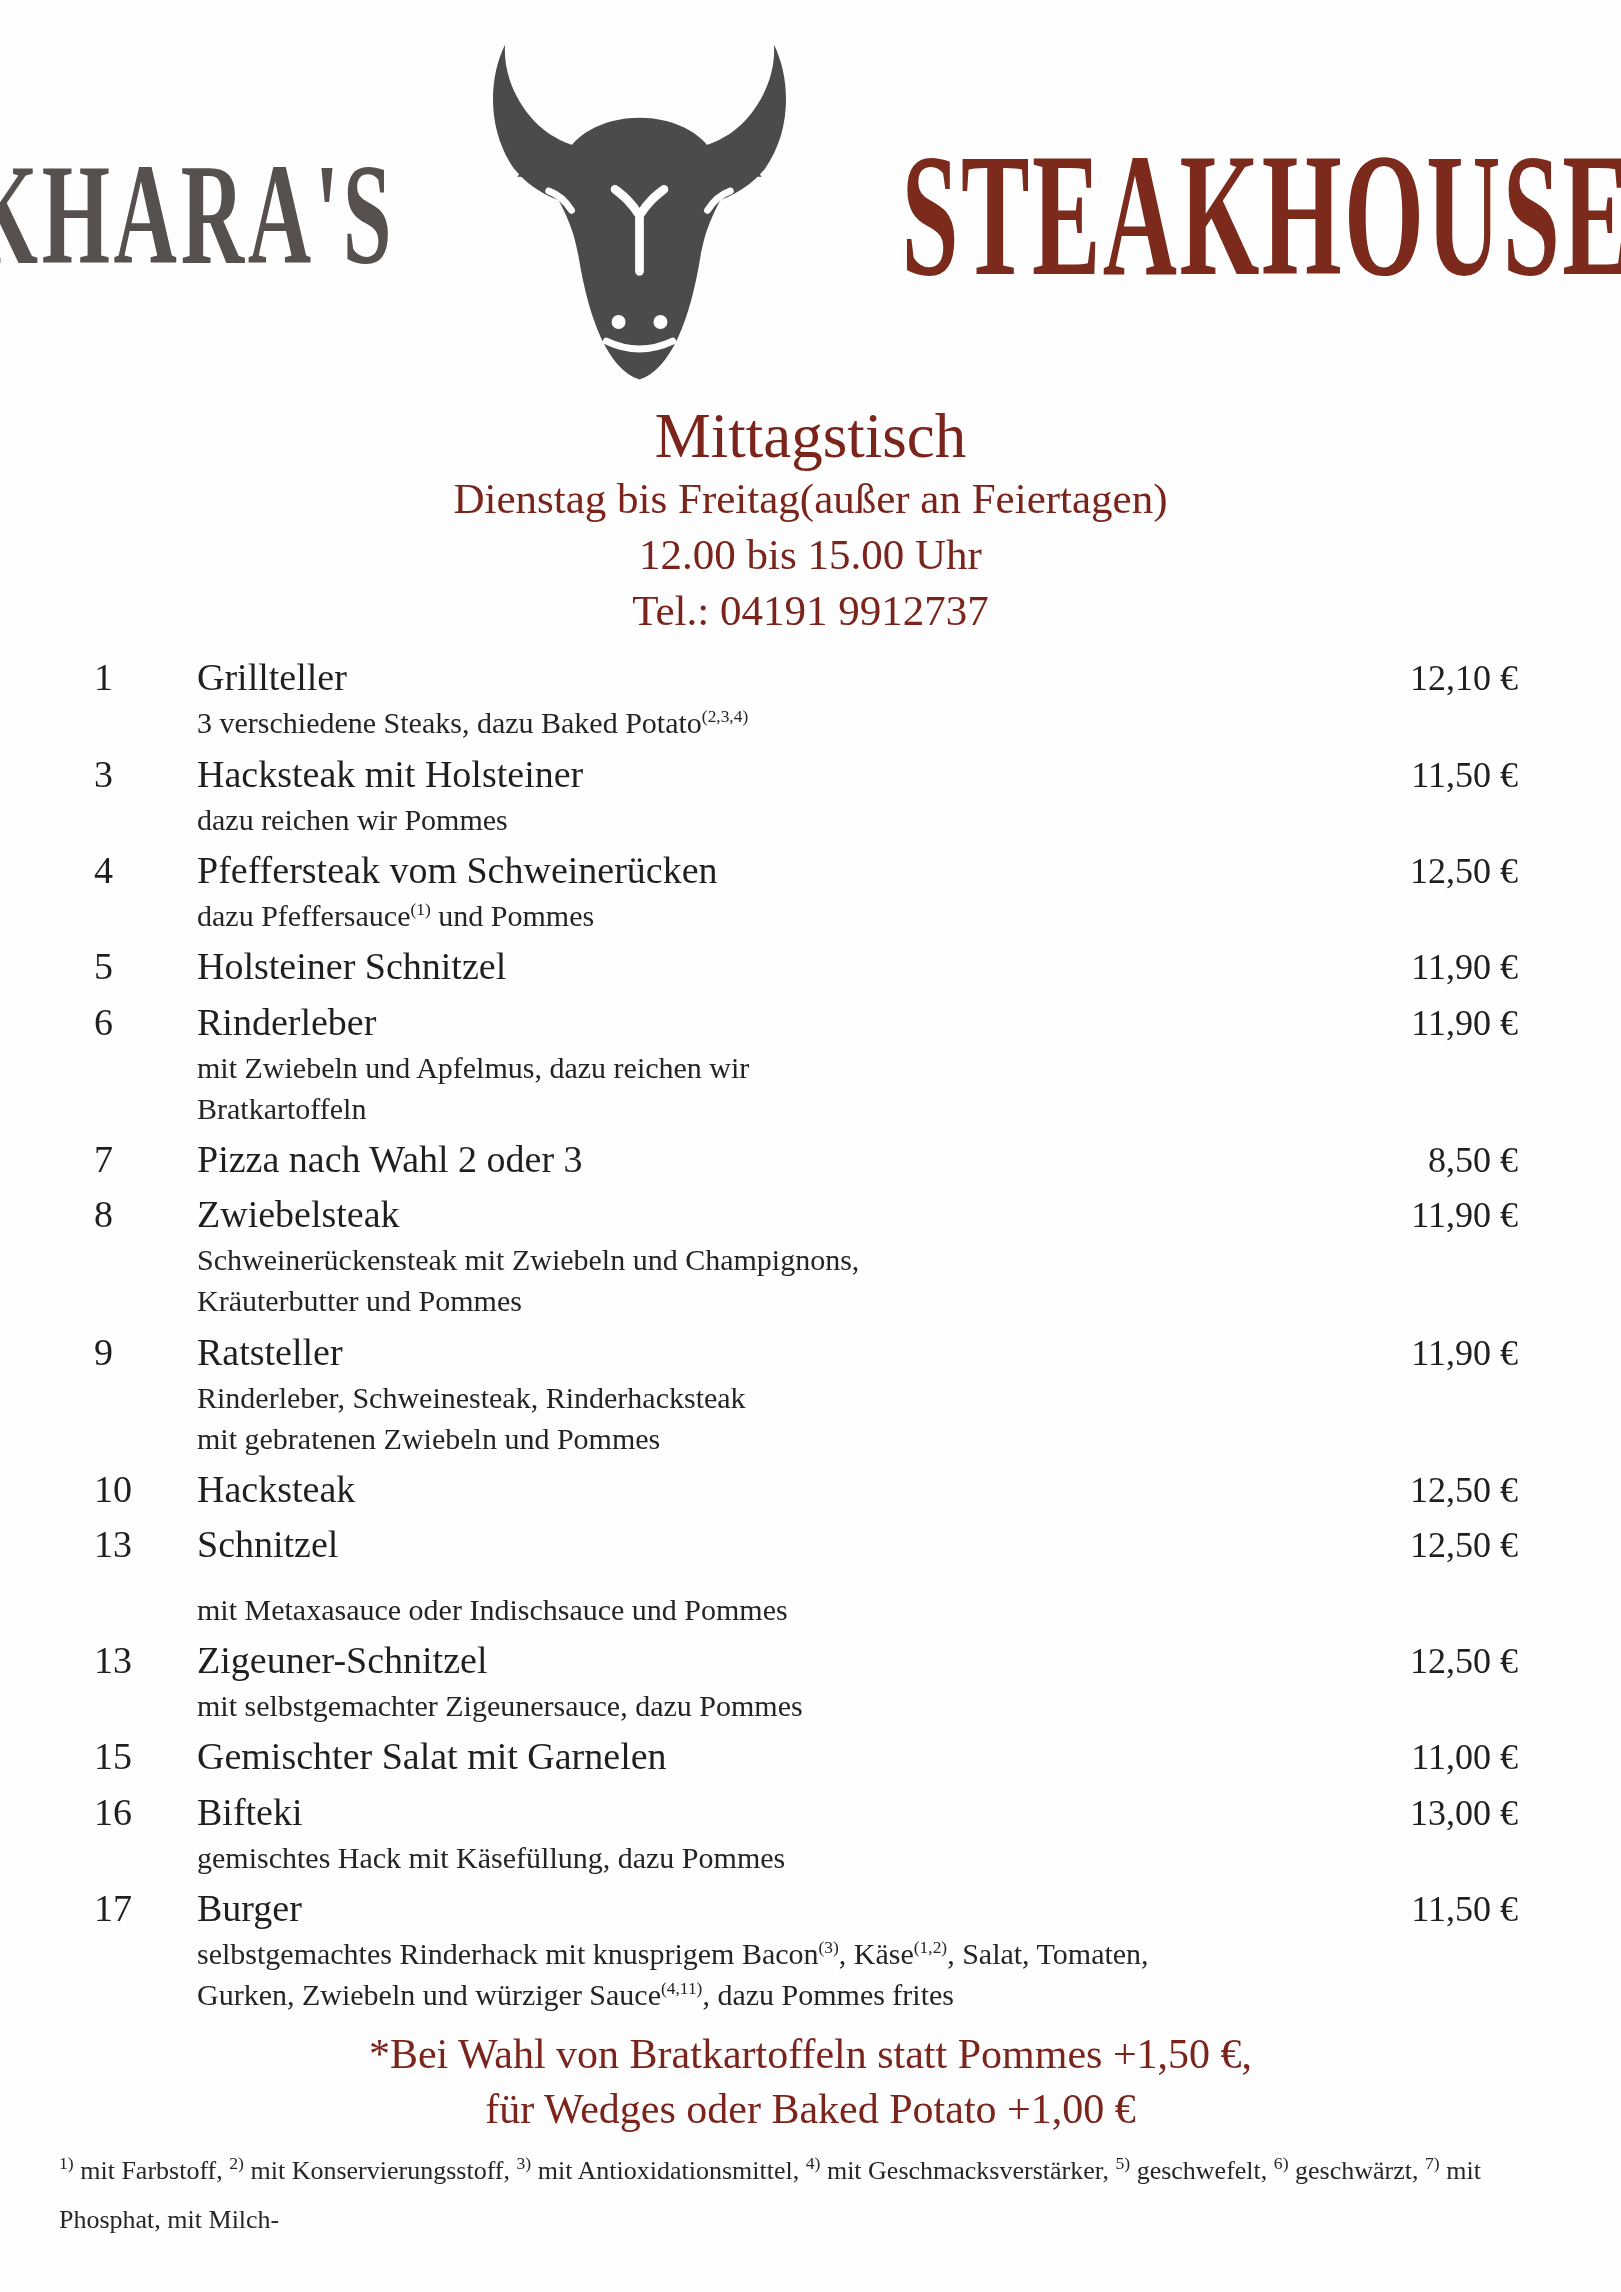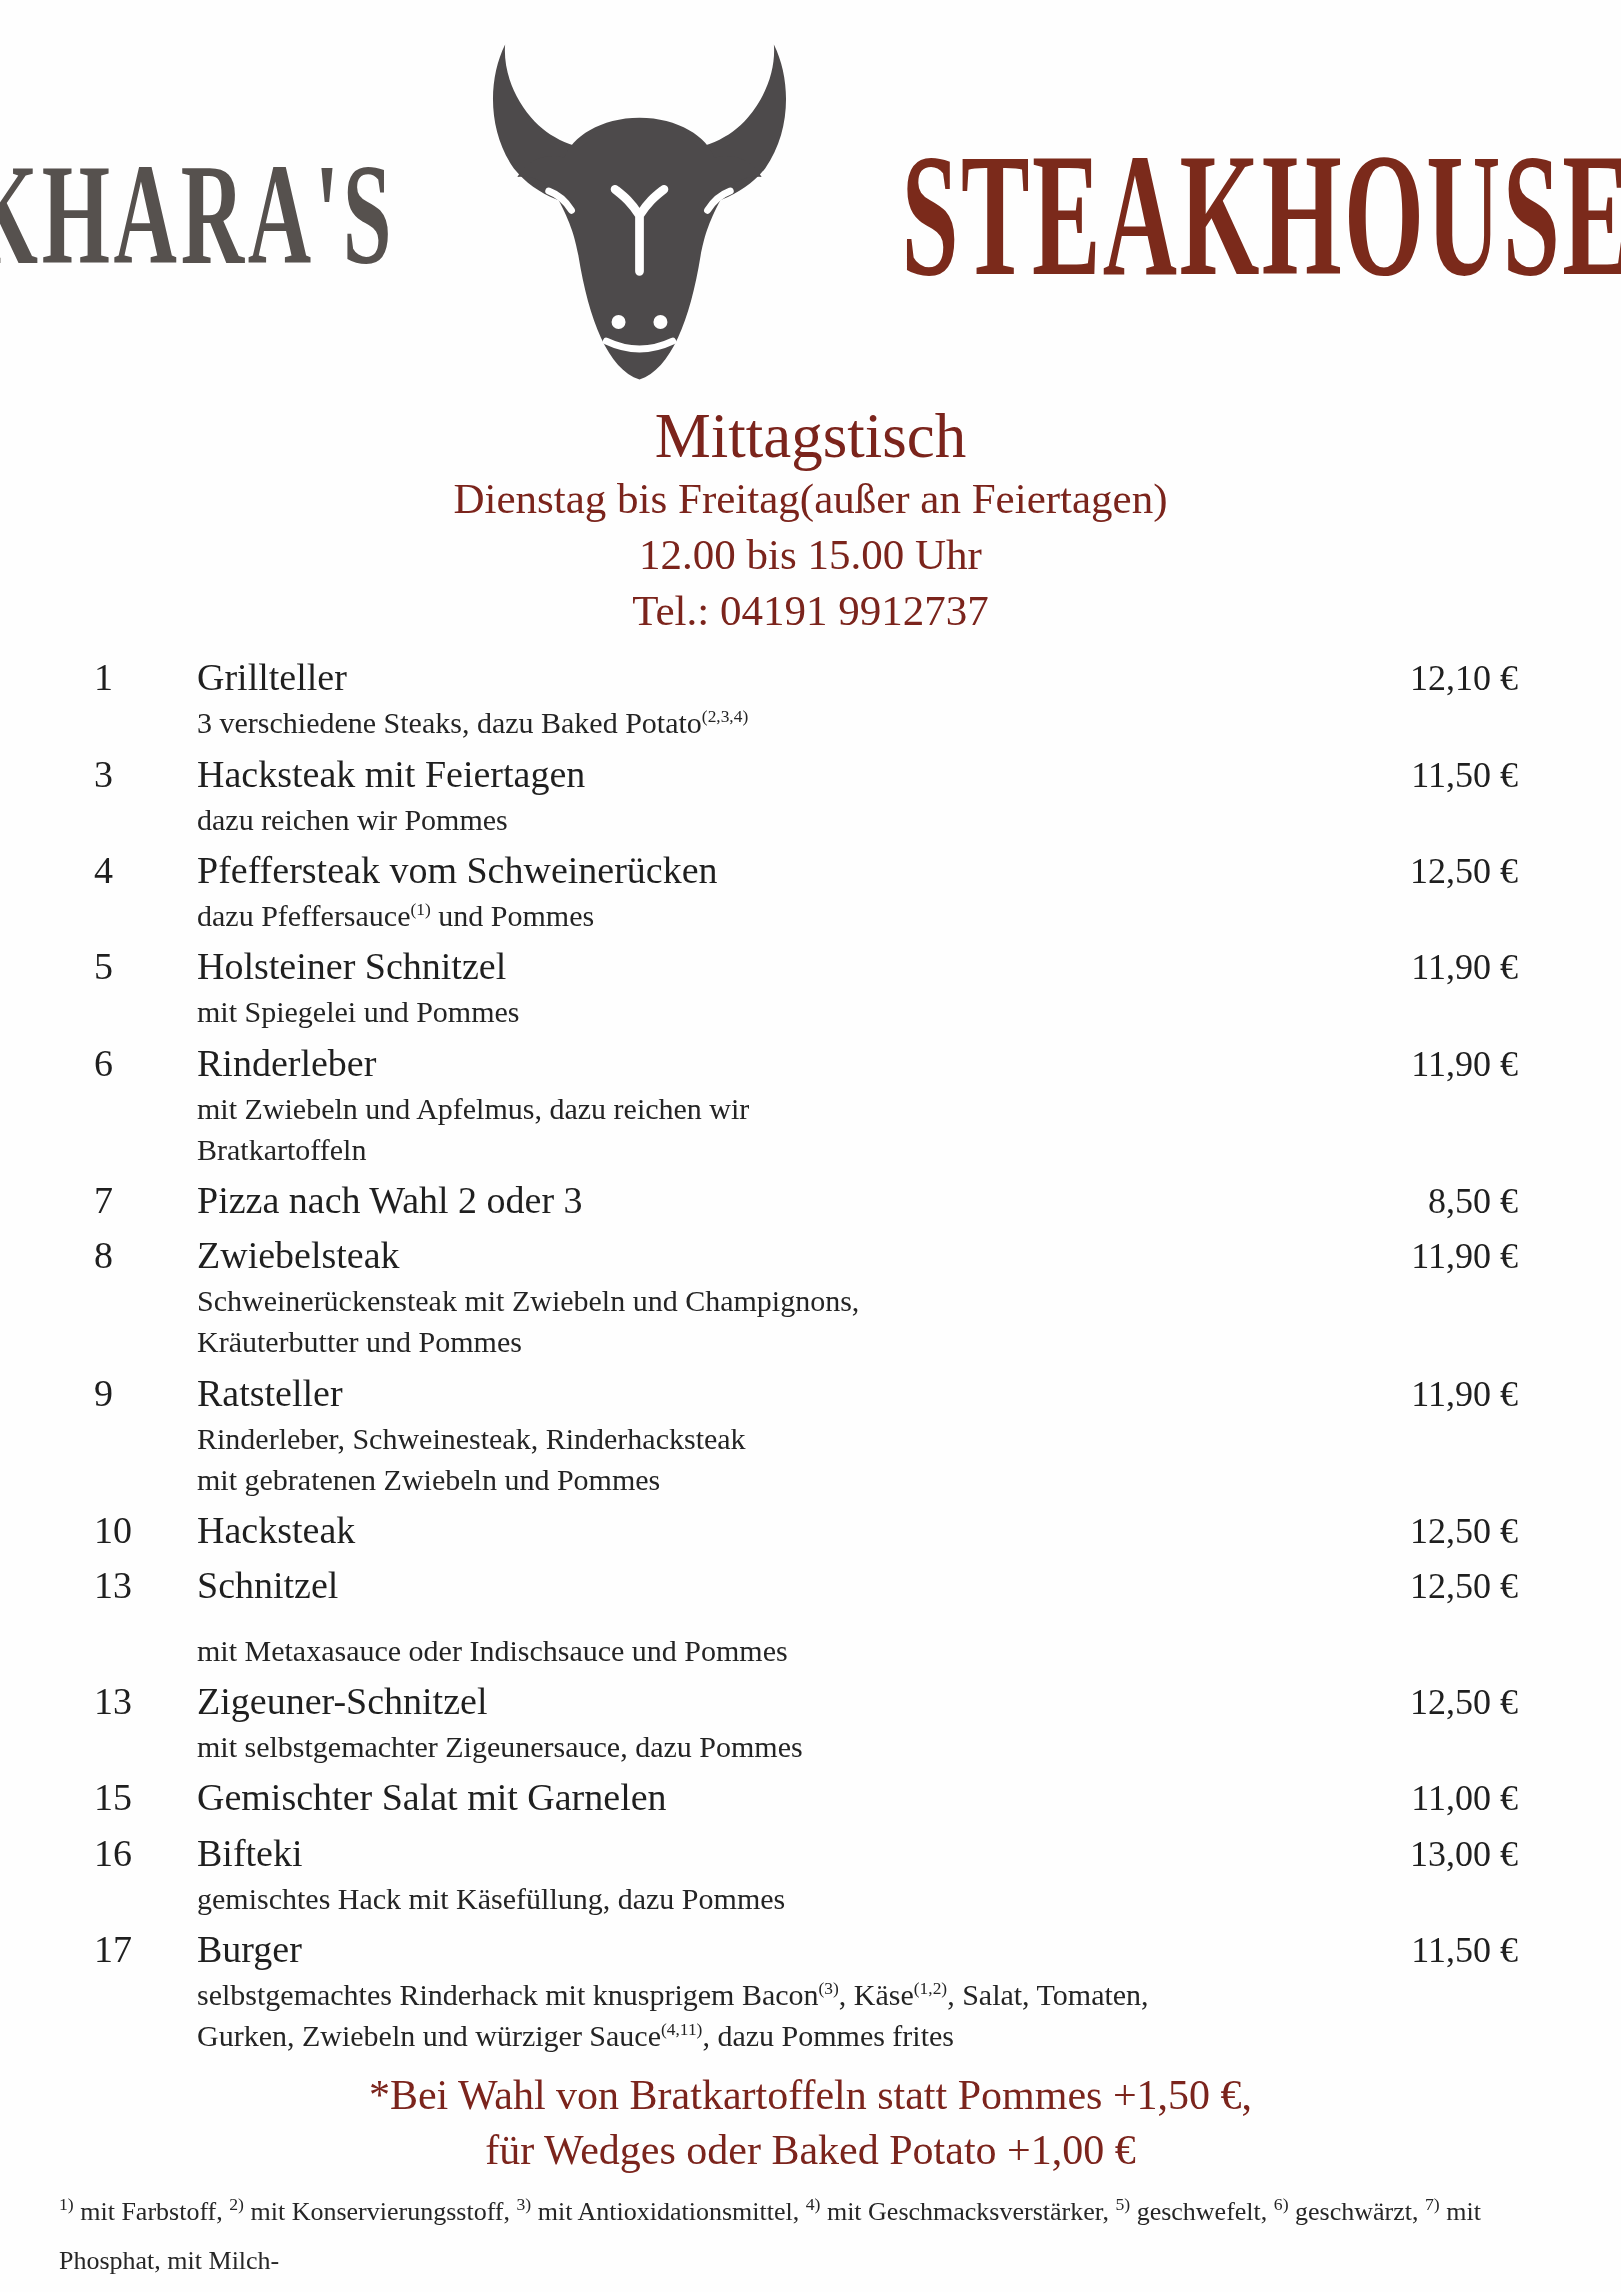--- a/index.html
+++ b/index.html
@@ -119,40 +119,39 @@
         <div class="row">
           <span class="num">1</span>
           <span class="title">Grillteller</span>
           <span class="price">12,10 €</span>
         </div>
         <div class="desc">3 verschiedene Steaks, dazu Baked Potato<sup>(2,3,4)</sup></div>
       </div>
       <div class="menu-item">
         <div class="row">
           <span class="num">3</span>
-          <span class="title">Hacksteak mit Feiertagen</span>
+          <span class="title">Hacksteak mit Holsteiner</span>
           <span class="price">11,50 €</span>
         </div>
         <div class="desc">dazu reichen wir Pommes</div>
       </div>
       <div class="menu-item">
         <div class="row">
           <span class="num">4</span>
           <span class="title">Pfeffersteak vom Schweinerücken</span>
           <span class="price">12,50 €</span>
         </div>
         <div class="desc">dazu Pfeffersauce<sup>(1)</sup> und Pommes</div>
       </div>
       <div class="menu-item">
         <div class="row">
           <span class="num">5</span>
           <span class="title">Holsteiner Schnitzel</span>
           <span class="price">11,90 €</span>
         </div>
-        <div class="desc">mit Spiegelei und Pommes</div>
       </div>
       <div class="menu-item">
         <div class="row">
           <span class="num">6</span>
           <span class="title">Rinderleber</span>
           <span class="price">11,90 €</span>
         </div>
         <div class="desc">mit Zwiebeln und Apfelmus, dazu reichen wir</div>
         <div class="desc">Bratkartoffeln</div>
       </div>

